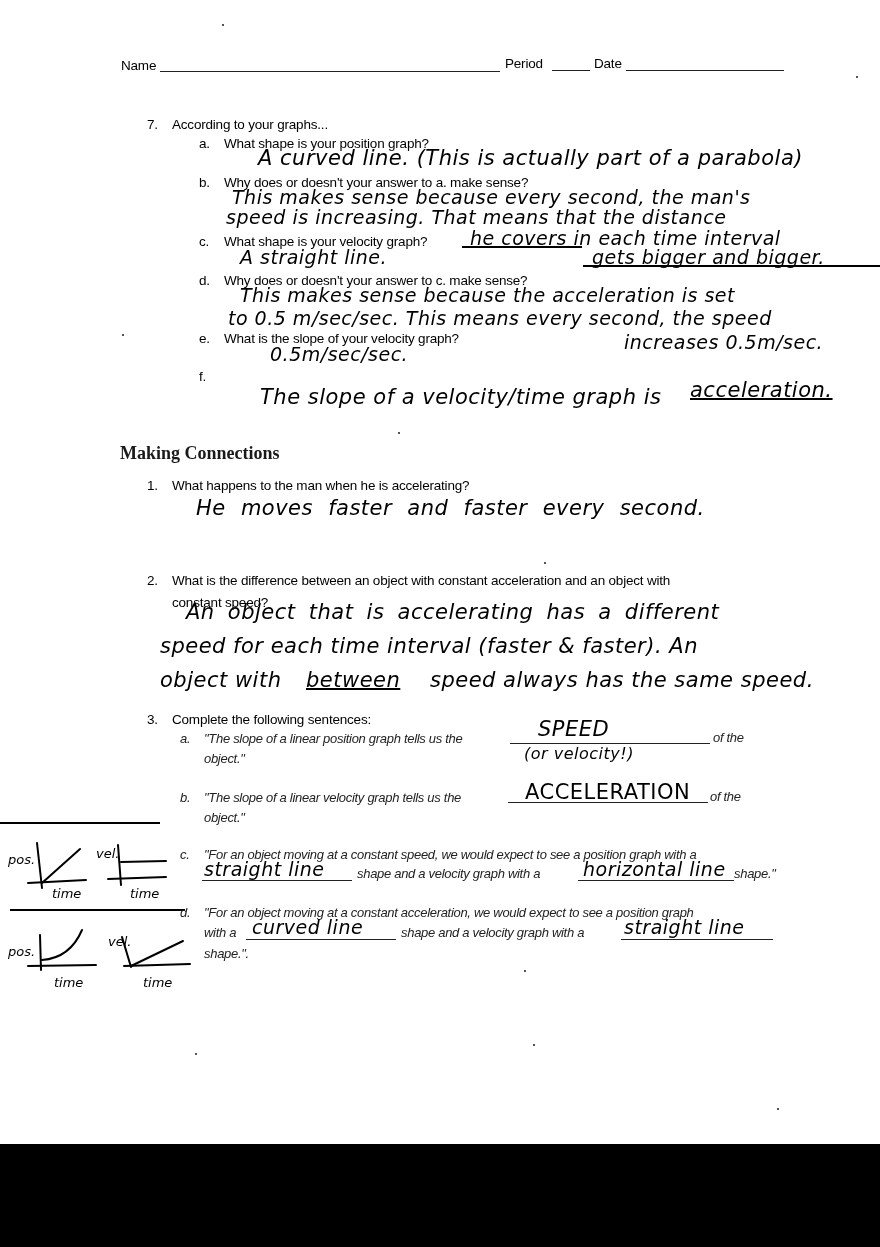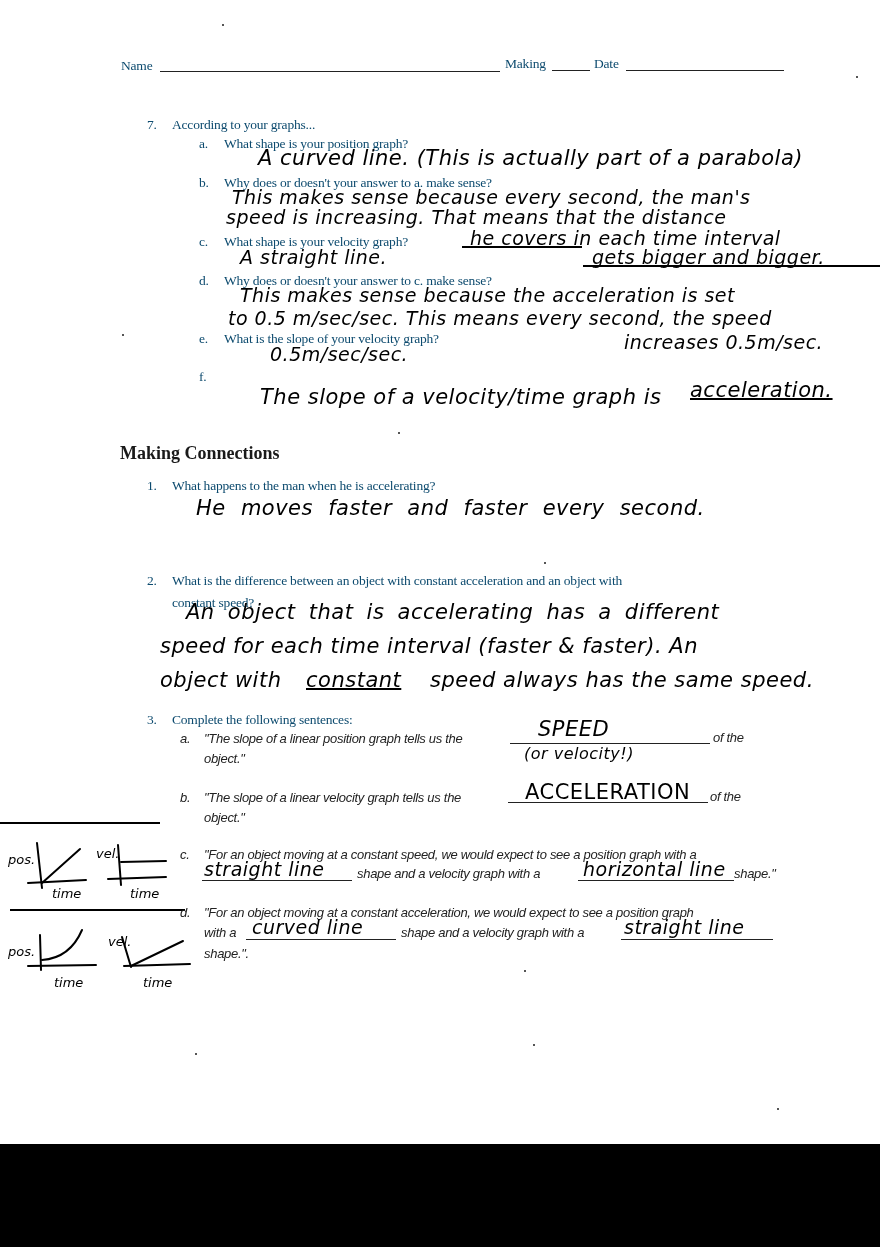--- a/index.html
+++ b/index.html
@@ -1,41 +1,41 @@
 <!DOCTYPE html>
 <html><head>
 <meta charset="utf-8">
 <style>
   html, body { margin:0; padding:0; }
   body { width:880px; height:1247px; background:#000; position:relative; overflow:hidden;
          font-family:"Liberation Sans", sans-serif; color:#111; }
   .page { position:absolute; left:0; top:0; width:880px; height:1144px; background:#fff; }
   .abs { position:absolute; white-space:nowrap; }
-  .print { font-family:Liberation Serif, serif; font-size:13.5px; letter-spacing:-0.2px; color:#0c4a6e; }
+  .print { font-family:Liberation Sans, sans-serif; font-size:13.5px; letter-spacing:-0.2px; color:#000000; }
   .print-i { font-family:"Liberation Sans", sans-serif; font-size:13px; font-style:italic; letter-spacing:-0.3px; color:#222; }
   .hand { font-family:"DejaVu Sans", sans-serif; font-style:italic; color:#000; letter-spacing:0.5px; }
   .h-lg { font-size:21px; }
   .h-md { font-size:19px; }
   .heading { font-family:"Liberation Serif", serif; font-weight:bold; font-size:18px; color:#1a1a1a; }
   .line { position:absolute; background:#222; height:1px; }
   .thick { height:2px; background:#000; }
   .uline { text-decoration:underline; text-decoration-thickness:1.5px; }
   svg.sk { position:absolute; overflow:visible; }
   svg.sk path, svg.sk line { stroke:#000; stroke-width:2; fill:none; stroke-linecap:round; }
   .sklabel { position:absolute; font-family:"DejaVu Sans", sans-serif; font-style:italic; font-size:13px; color:#000; white-space:nowrap; }
   .dot { position:absolute; width:2px; height:2px; background:#555; }
 </style>
 </head>
 <body>
 
 <div class="page">
 
   <span class="abs print" style="left:121px;top:58px;">Name</span>
   <div class="line" style="left:160px;top:71px;width:340px;"></div>
-  <span class="abs print" style="left:505px;top:56px;">Making</span>
+  <span class="abs print" style="left:505px;top:56px;">Period</span>
   <div class="line" style="left:552px;top:70px;width:38px;"></div>
   <span class="abs print" style="left:594px;top:56px;">Date</span>
   <div class="line" style="left:626px;top:70px;width:158px;"></div>
 
   <span class="abs print" style="left:147px;top:117px;">7.</span>
   <span class="abs print" style="left:172px;top:117px;">According to your graphs...</span>
 
   <span class="abs print" style="left:199px;top:136px;">a.</span>
   <span class="abs print" style="left:224px;top:136px;">What shape is your position graph?</span>
   <span class="abs hand h-lg" style="left:258px;top:146px;">A curved line.  (This is actually part of a parabola)</span>
@@ -73,21 +73,21 @@
   <span class="abs print" style="left:147px;top:478px;">1.</span>
   <span class="abs hand h-lg" style="left:196px;top:496px;word-spacing:8px;">He moves faster and faster every second.</span>
   <span class="abs print" style="left:172px;top:478px;">What happens to the man when he is accelerating?</span>
 
   <span class="abs print" style="left:147px;top:573px;">2.</span>
   <span class="abs print" style="left:172px;top:573px;">What is the difference between an object with constant acceleration and an object with</span>
   <span class="abs print" style="left:172px;top:595px;">constant speed?</span>
   <span class="abs hand h-lg" style="left:160px;top:634px;">speed for each time interval (faster &amp; faster). An</span>
   <span class="abs hand h-lg" style="left:186px;top:600px;word-spacing:6px;">An object that is accelerating has a different</span>
   <span class="abs hand h-lg" style="left:160px;top:668px;">object with</span>
-  <span class="abs hand h-lg uline" style="left:306px;top:668px;">constant</span>
+  <span class="abs hand h-lg uline" style="left:306px;top:668px;">between</span>
   <span class="abs hand h-lg" style="left:430px;top:668px;">speed always has the same speed.</span>
 
   <span class="abs print" style="left:147px;top:712px;">3.</span>
   <span class="abs print" style="left:172px;top:712px;">Complete the following sentences:</span>
 
   <span class="abs print-i" style="left:180px;top:731px;">a.</span>
   <span class="abs print-i" style="left:204px;top:731px;">"The slope of a linear position graph tells us the</span>
   <div class="line" style="left:510px;top:743px;width:200px;"></div>
   <span class="abs hand h-lg" style="left:538px;top:717px;">SPEED</span>
   <span class="abs hand" style="left:524px;top:744px;font-size:16px;">(or velocity!)</span>

